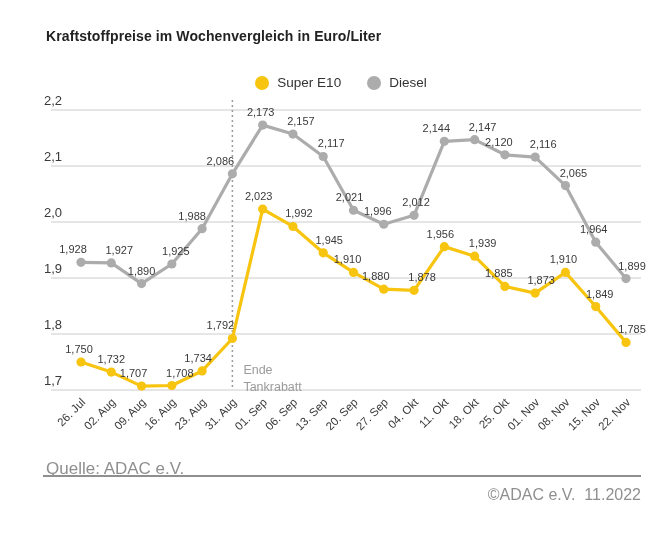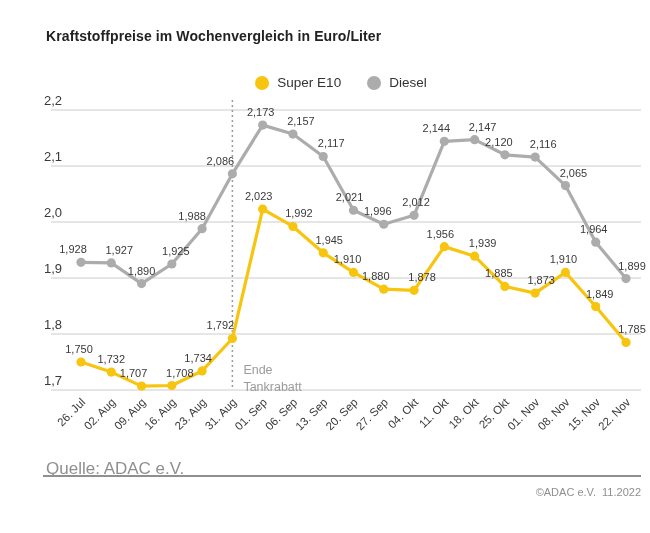--- a/index.html
+++ b/index.html
@@ -65,21 +65,21 @@
     position: absolute;
     left: 30px;
     top: 459px;
     font-size: 17px;
     color: #8f8f8f;
   }
   .footer-copyright {
     position: absolute;
     right: 25px;
     top: 486px;
-    font-size: 11px;
+    font-size: 16px;
     color: #8f8f8f;
     text-align: right;
     white-space: pre;
   }
 </style>
 </head>
 <body>
 
 <div class="page">
 

